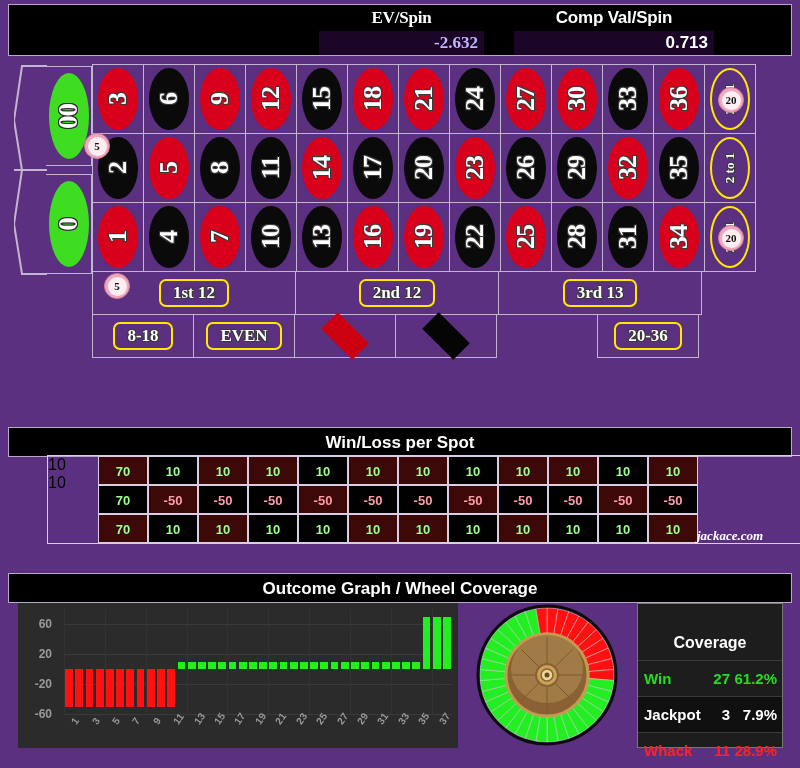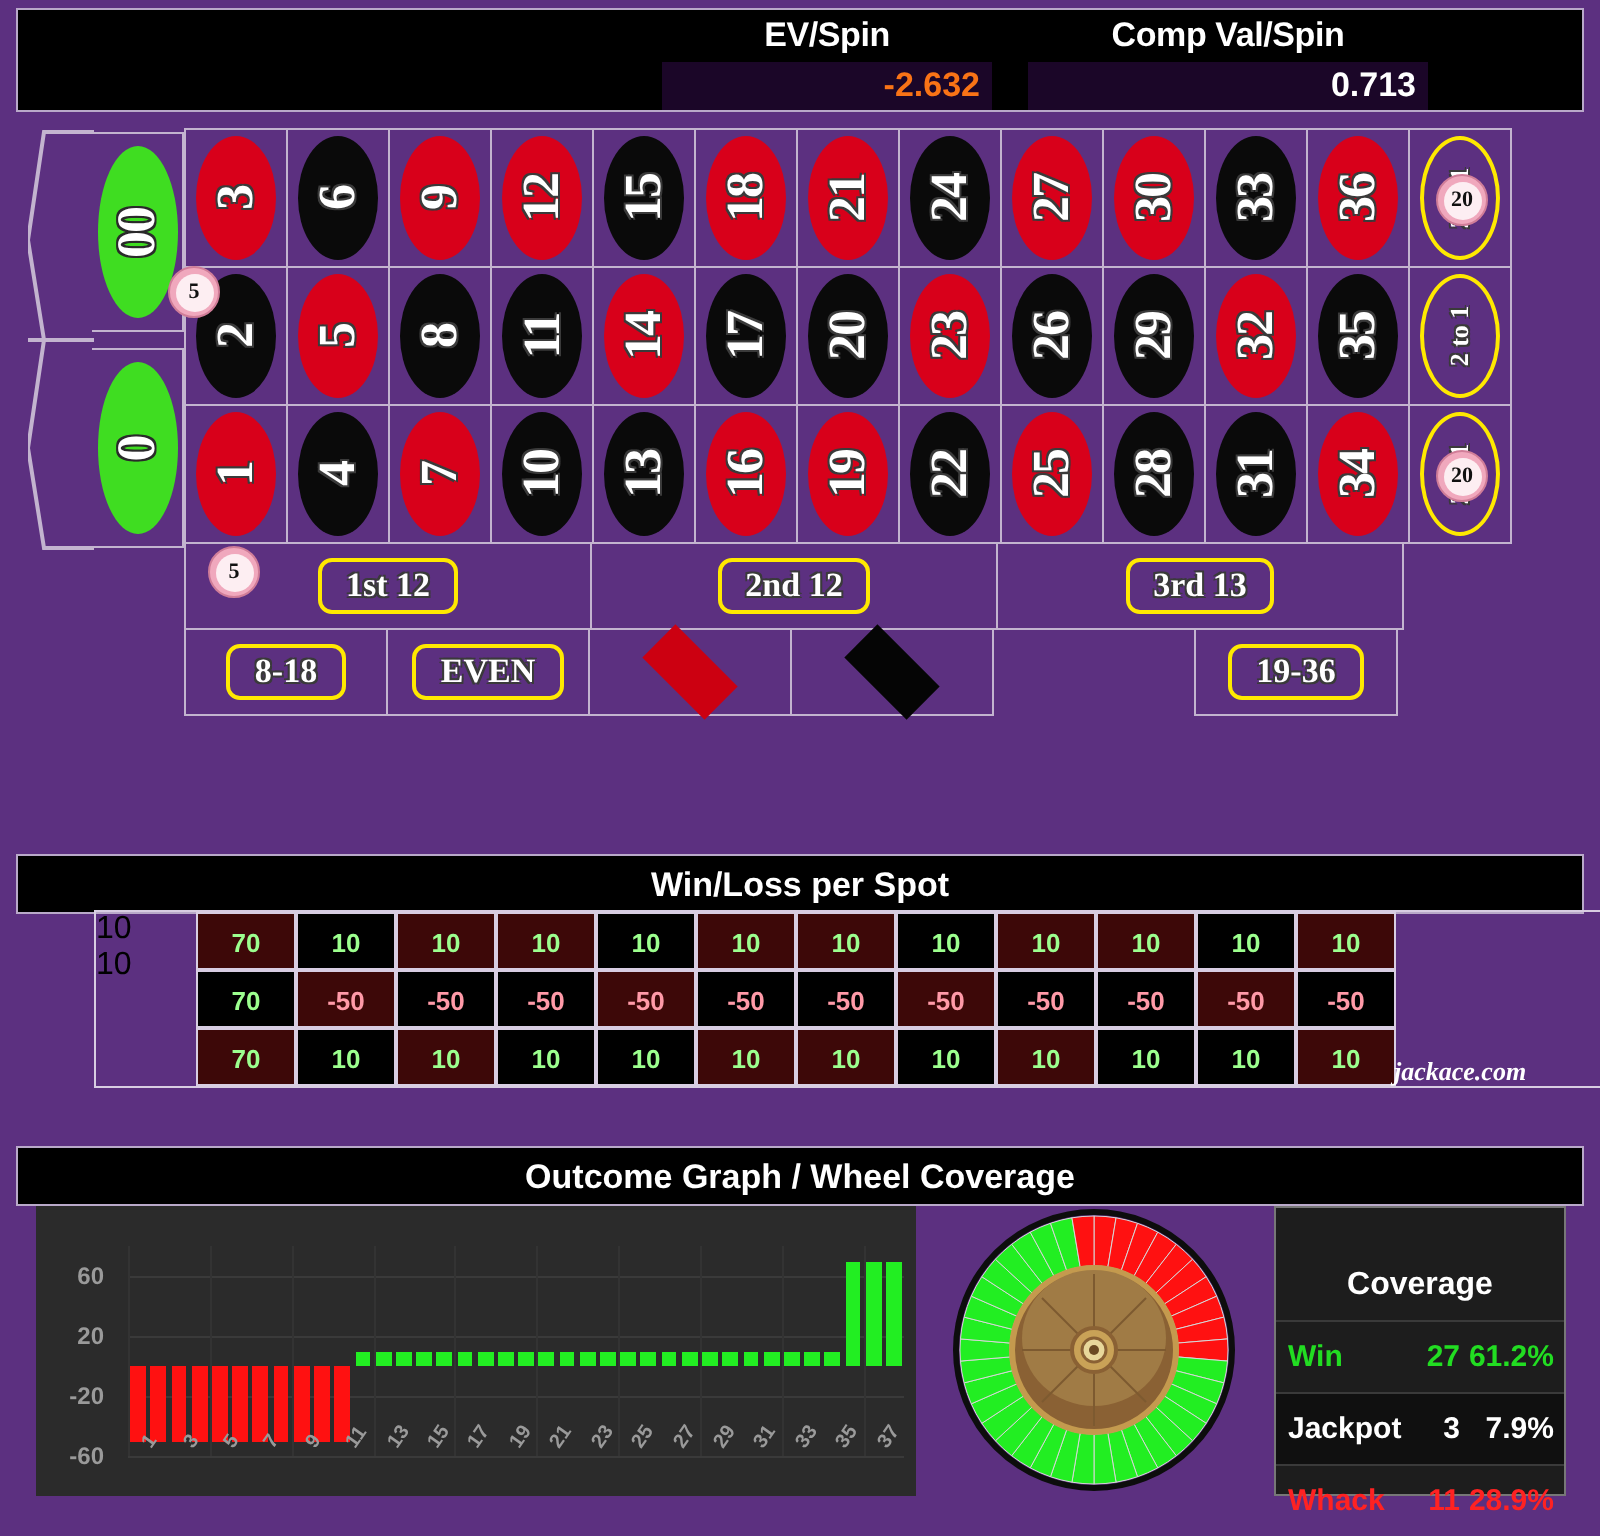--- a/index.html
+++ b/index.html
@@ -21,23 +21,23 @@
   .stat { position:absolute; top:0; height:52px; }
   .stat .lab {
     color:#fff; font-size:17px; font-weight:bold; text-align:center;
     height:25px; line-height:25px; letter-spacing:-0.2px;
   }
   .stat .val {
     background:#1b0628; color:#fff; font-size:17px; font-weight:bold;
     height:24px; line-height:24px; text-align:right; padding-right:6px;
     margin-top:1px;
   }
-  .stat .val.neg { color:#f97316; }
+  .stat .val.neg { color:#c4b5fd; }
   #stat-total { left:110px; width:180px; }
-  #stat-ev    { left:322px; width:165px; }
+  #stat-ev    { left:310px; width:165px;font-family:Liberation Serif, serif; }
   #stat-comp  { left:505px; width:200px; }
 
   
   .felt { position:absolute; left:0; top:58px; width:800px; height:340px; }
 
   .zerowrap { position:absolute; left:14px; top:6px; width:78px; height:212px; }
   .hexline { position:absolute; left:0; top:0; width:78px; height:212px; }
   .zerocell {
     position:absolute; left:32px; width:46px; height:100px;
     border:1px solid #c3b4cf; border-left:none; background:transparent;
@@ -140,21 +140,21 @@
     position:absolute; left:697px; top:528px;
     color:#fff; font-size:13px; font-style:italic; font-weight:bold;
     font-family:"Liberation Serif", serif;
   }
 
   
   .graphpanel {
     position:absolute; left:18px; top:603px; width:440px; height:145px;
     background:#2b2b2b;
   }
-  .chart-plot { position:absolute; left:46px; top:20px; width:388px; height:105px; }
+  .chart-plot { position:absolute; left:46px; top:6px; width:388px; height:105px; }
   .gridline { position:absolute; left:0; width:100%; height:1px; background:#3a3a3a; }
   .vgrid { position:absolute; top:0; height:100%; width:1px; background:#333; }
   .ytick {
     position:absolute; right:402px; color:#9a9a9a; font-size:12px;
     font-weight:bold; text-align:right; width:40px; transform:translateY(-50%);
   }
   .bar { position:absolute; }
   .bar.up   { background:#22ee22; }
   .bar.down { background:#ff1111; }
   .xtick {
@@ -441,21 +441,21 @@
     <div class="obet" style="left: 193px; top: 256px; width: 102px; height: 44px;">
       <div class="pill">EVEN</div>
     </div>
     <div class="obet" style="left: 294px; top: 256px; width: 102px; height: 44px;">
       <div class="diamond red"></div>
     </div>
     <div class="obet" style="left: 395px; top: 256px; width: 102px; height: 44px;">
       <div class="diamond blk"></div>
     </div>
     <div class="obet" style="left: 597px; top: 256px; width: 102px; height: 44px;">
-      <div class="pill">19-36</div>
+      <div class="pill">20-36</div>
     </div>
   </div>
 
 <div class="sechead" style="top:427px;">Win/Loss per Spot</div>
 <div class="wl" id="wl-table" style="position: relative;">
     <div style="position: absolute; left: 0px; top: 0px;">
       <div class="z">10</div>
       <div class="z">10</div>
     </div>
     <div style="margin-left: 50px;">

